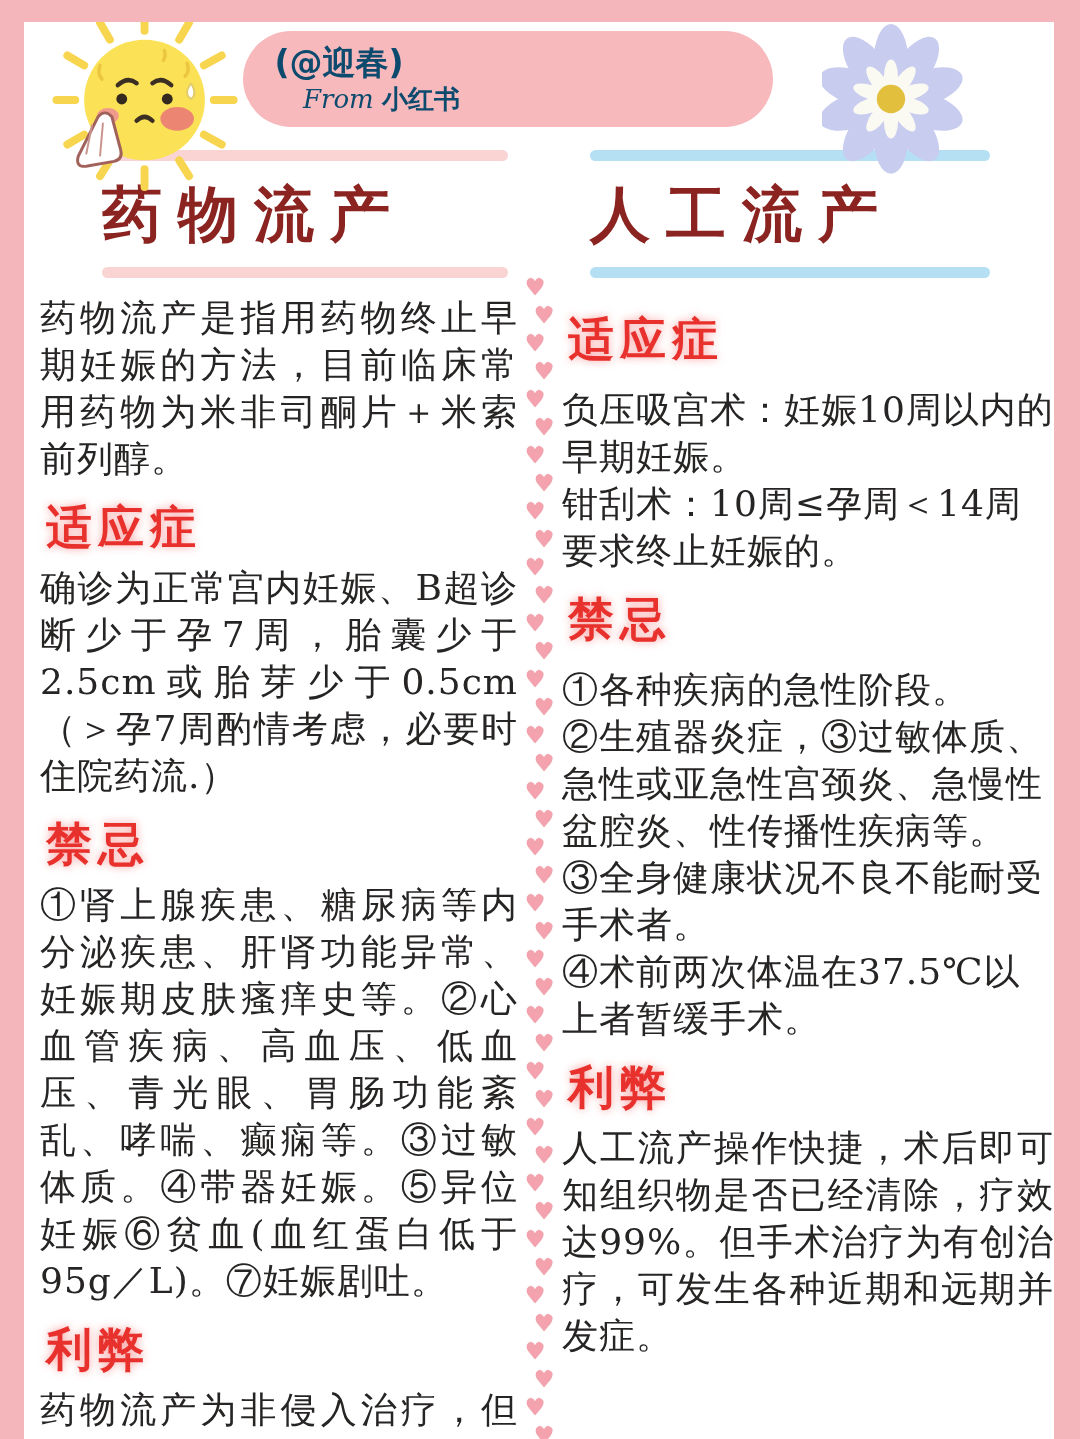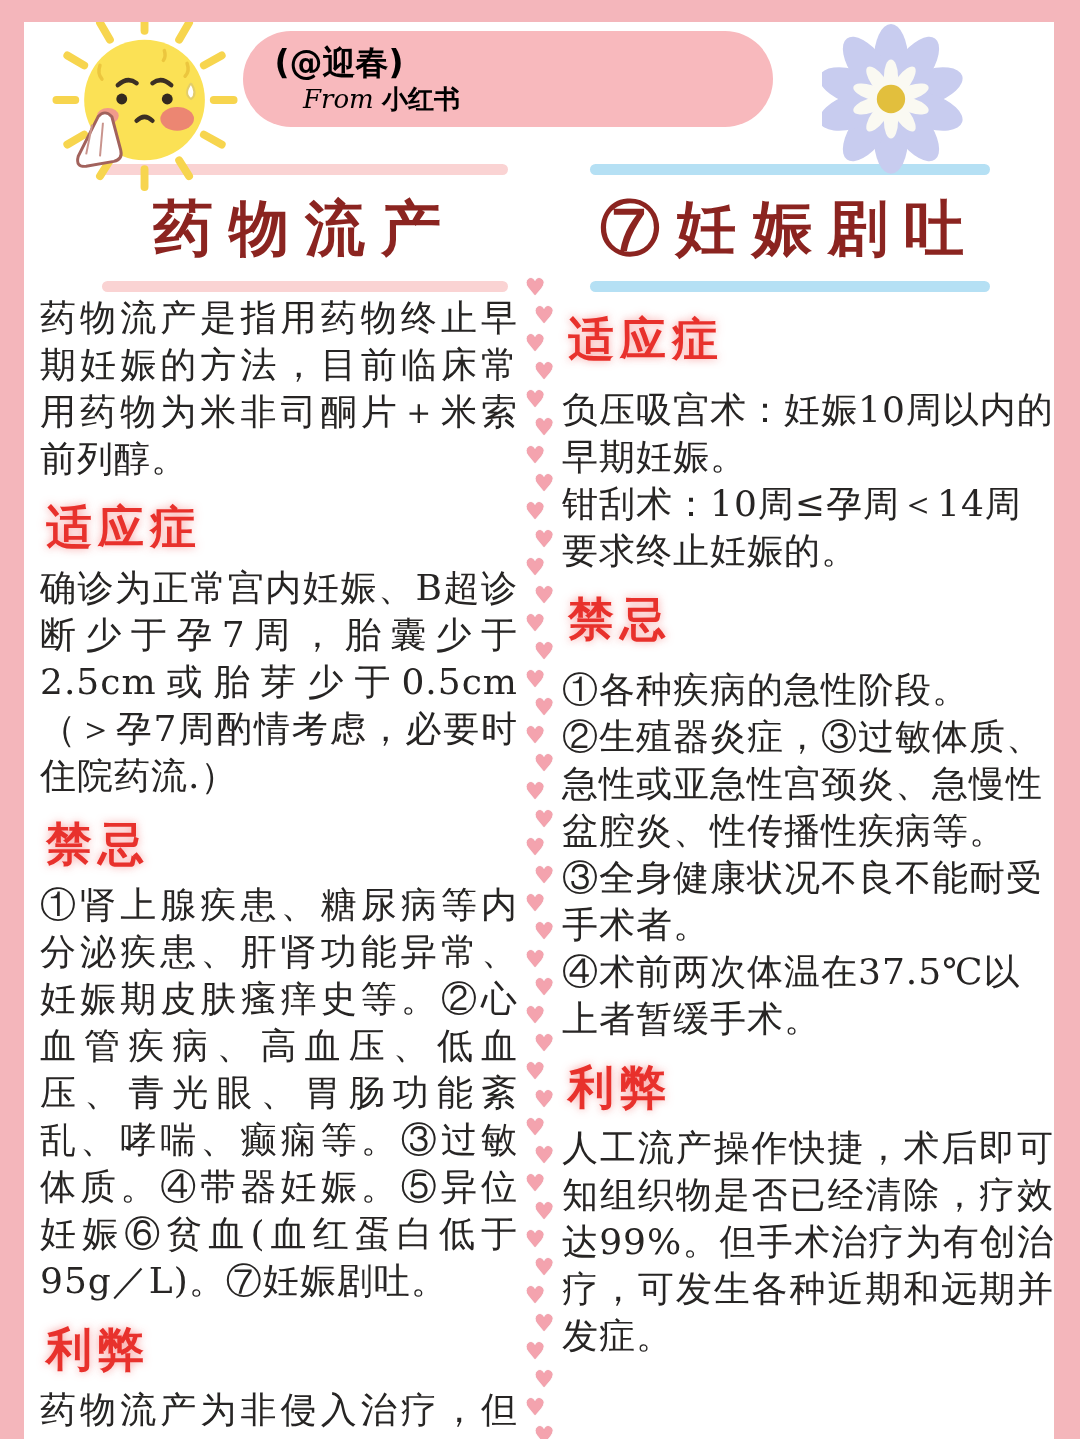--- a/index.html
+++ b/index.html
@@ -14,31 +14,31 @@
     border-width:22px 26px 0 24px;
   }
   
   .sun{position:absolute;left:38px;top:6px;width:218px;height:188px;z-index:2;}
   .flower{position:absolute;left:822px;top:16px;width:142px;height:170px;z-index:2;}
   .pill{
     position:absolute;left:243px;top:31px;width:530px;height:96px;z-index:3;
     background:var(--pill-pink,#f8b9bd);border-radius:52px;
     display:flex;align-items:center;
   }
-  .badge{width:160px;padding-left:16px;color:#000000;text-align:center;line-height:1.1;}
+  .badge{width:160px;padding-left:16px;color:#0c4a6e;text-align:center;line-height:1.1;}
   .handle{font-size:33px;font-weight:bold;letter-spacing:0;font-family:"DejaVu Sans",sans-serif;}
   .from-line{font-size:26px;margin-top:4px;white-space:nowrap;margin-left:44px;}
   .from-script{font-style:italic;font-family:"DejaVu Serif",serif;}
   .app-name{font-weight:bold;font-family:"DejaVu Sans",sans-serif;}
   .main-title{
     flex:1;font-size:70px;font-weight:bold;color:var(--title-red,#9a1a14);
     letter-spacing:5px;white-space:nowrap;line-height:96px;padding-left:8px;
   }
   
-  .col-title-block{position:absolute;top:164px;text-align:center;z-index:1;}
+  .col-title-block{position:absolute;top:150px;z-index:1;}
   .left-tb{left:102px;width:406px;}
   .right-tb{left:590px;width:400px;}
   .bar{height:11px;border-radius:6px;}
   .bar-pink{background:var(--underline-pink,#fad3d3);}
   .bar-blue{background:var(--underline-blue,#b5e0f4);}
   .col-title{
     font-size:60px;font-weight:bold;letter-spacing:16px;
     color:var(--column-title-red,#8b2420);height:106px;line-height:106px;white-space:nowrap;
   }
   
@@ -148,21 +148,21 @@
     <circle cx="68" cy="82" r="14" fill="#e2bf3d"></circle>
   </svg>
 
   <div class="col-title-block left-tb">
     <div class="bar bar-pink"></div>
     <div class="col-title">药物流产</div>
     <div class="bar bar-pink"></div>
   </div>
   <div class="col-title-block right-tb">
     <div class="bar bar-blue"></div>
-    <div class="col-title">⑦妊娠剧吐</div>
+    <div class="col-title">人工流产</div>
     <div class="bar bar-blue"></div>
   </div>
 
   <div class="divider">
       <span class="heart">♥</span>
       <span class="heart">♥</span>
       <span class="heart">♥</span>
       <span class="heart">♥</span>
       <span class="heart">♥</span>
       <span class="heart">♥</span>

